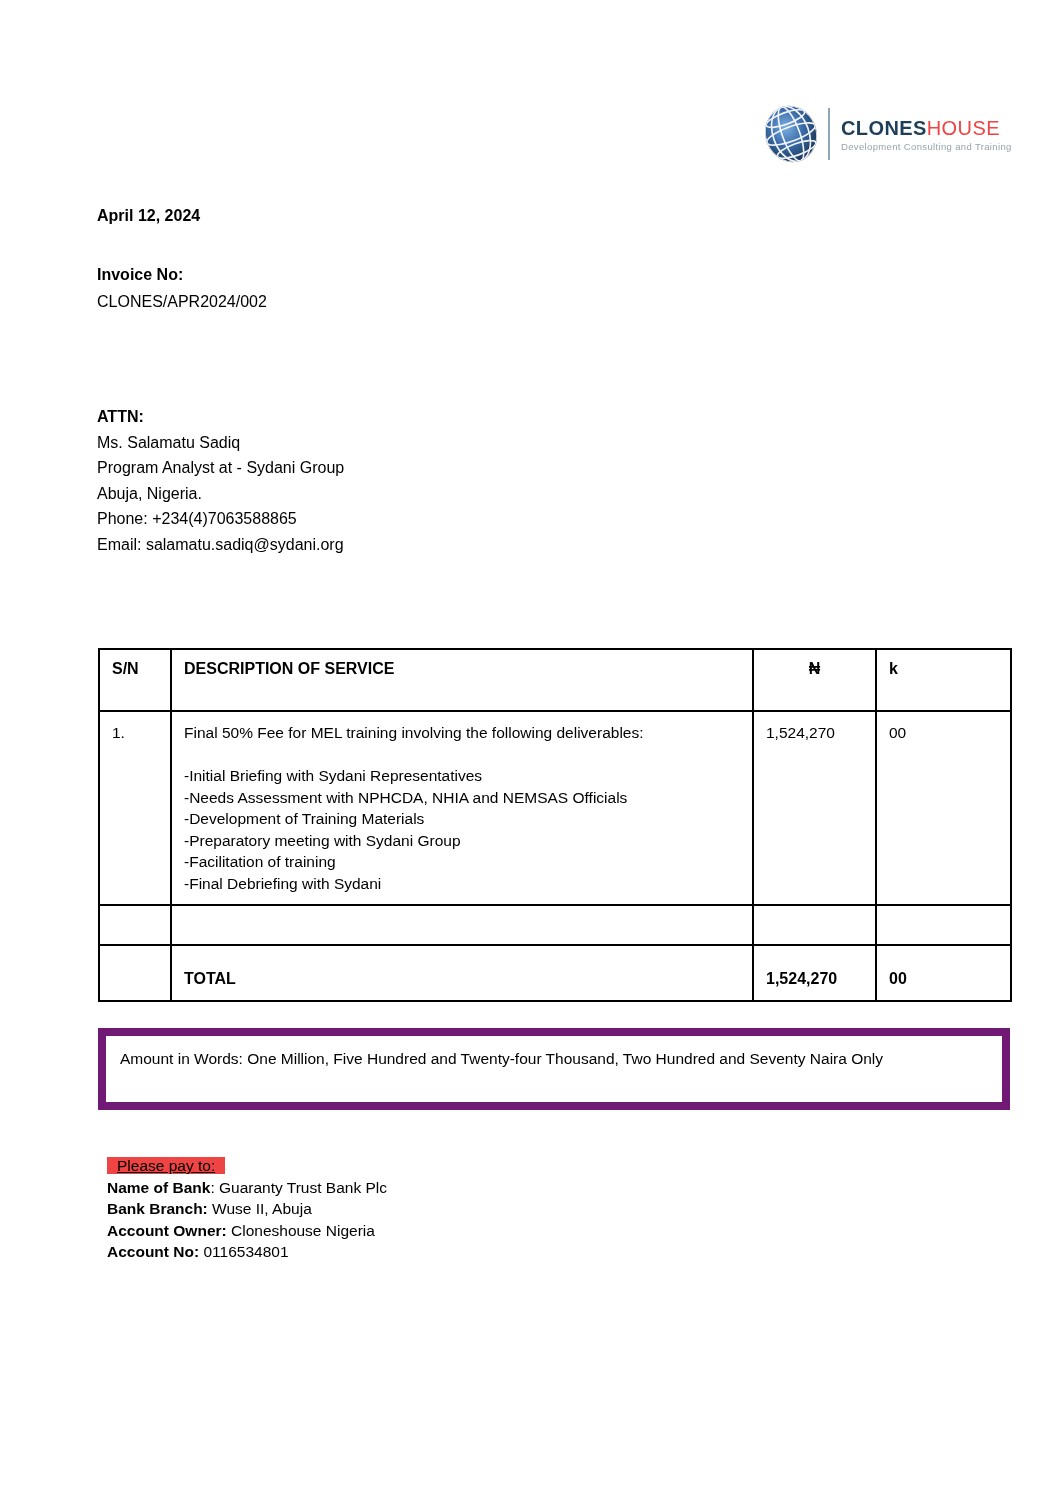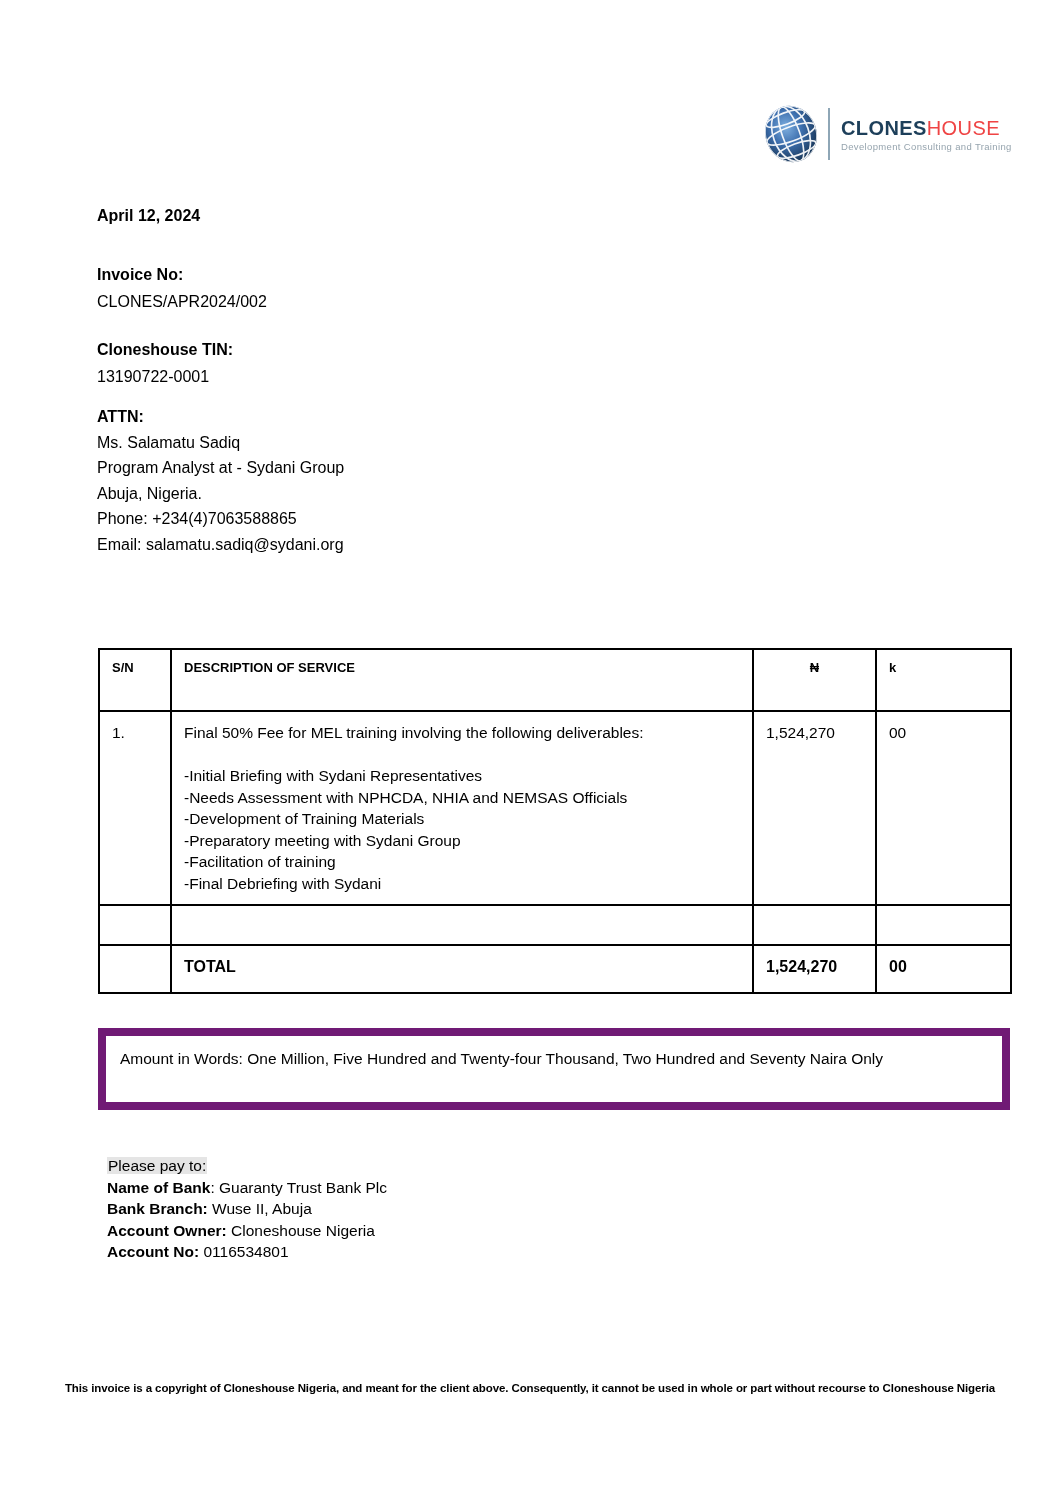--- a/index.html
+++ b/index.html
@@ -41,39 +41,39 @@
   table.service th, table.service td {
     border:2px solid #000000;
     vertical-align:top;
     text-align:left;
     padding:10px 12px;
   }
   table.service col.c-sn   { width:72px; }
   table.service col.c-desc { width:582px; }
   table.service col.c-n    { width:123px; }
   table.service col.c-k    { width:135px; }
-  tr.head th { height:62px; font-size:13px; font-weight:bold; }
+  tr.head th { height:62px; font-size:16px; font-weight:bold; }
   tr.head th.center { text-align:center; }
   tr.item td { height:190px; line-height:21.5px; }
   .line-gap { height:21.5px; }
   tr.spacer td { height:40px; padding:0; }
-  tr.total td { height:48px; font-weight:bold; font-size:16px; padding-top:12px; }
+  tr.total td { height:56px; font-weight:bold; font-size:16px; padding-top:24px; }
 
   
   .amount-box {
     position:absolute; top:1028px; left:98px;
     width:912px; height:82px;
     border:8px solid #701a75;
     padding:12px 14px;
     font-size:15.5px; line-height:21px;
   }
 
   
   .payment { position:absolute; top:1155px; left:107px; font-size:15.5px; line-height:21.5px; }
-  .hl { background:#e5e5e5; padding:0 1px; }
+  .hl { background:#ef4444; padding:0 10px;text-decoration:underline; }
 
   
   .footer {
     position:absolute; top:1380px; left:0; right:0;
     text-align:center;
     font-size:11.5px; font-weight:bold; line-height:17px;
     letter-spacing:-0.1px;
     color:#000000;
   }
 </style>
@@ -113,24 +113,20 @@
     </span>
   </header>
 
   <div class="date-line">April 12, 2024</div>
 
   <div class="inv-block">
     <div class="bold">Invoice No:</div>
     <div>CLONES/APR2024/002</div>
   </div>
 
-  <div class="tin-block">
-    <div class="bold">Cloneshouse TIN:</div>
-    <div>13190722-0001</div>
-  </div>
 
   <div class="attn-block">
     <div class="bold">ATTN:</div>
     <div>Ms. Salamatu Sadiq</div>
     <div>Program Analyst at - Sydani Group</div>
     <div>Abuja, Nigeria.</div>
     <div>Phone: +234(4)7063588865</div>
     <div>Email: salamatu.sadiq@sydani.org</div>
   </div>
 
@@ -184,16 +180,15 @@
 
   <div class="payment">
     <div><span class="hl">Please pay to:</span></div>
     <div><span class="bold">Name of Bank</span><span>: Guaranty Trust Bank Plc</span></div>
     <div><span class="bold">Bank Branch:</span><span> Wuse II, Abuja</span></div>
     <div><span class="bold">Account Owner:</span><span> Cloneshouse Nigeria</span></div>
     <div><span class="bold">Account No:</span><span> 0116534801</span></div>
   </div>
 
   <footer class="footer">
-    <div>This invoice is a copyright of Cloneshouse Nigeria, and meant for the client above. Consequently, it cannot be used in whole or part without recourse to Cloneshouse Nigeria</div>
   </footer>
 
 </div>
 
 </body></html>

